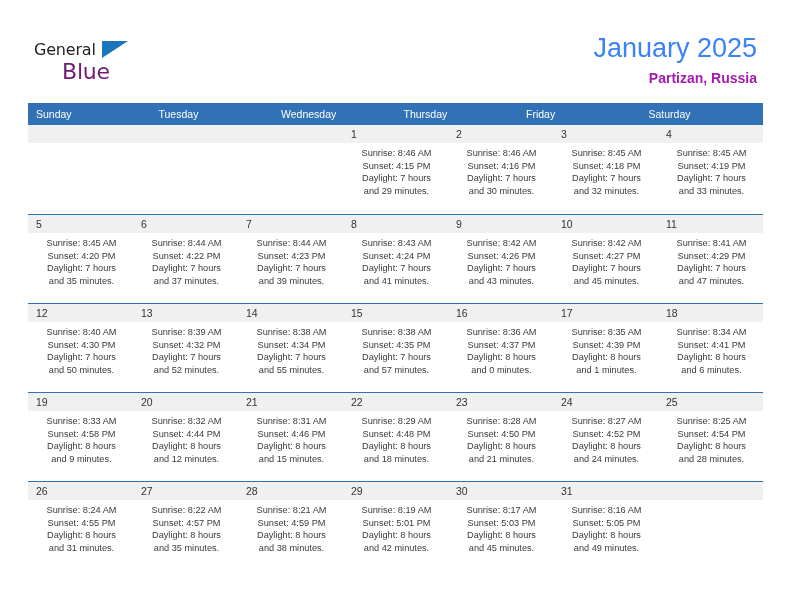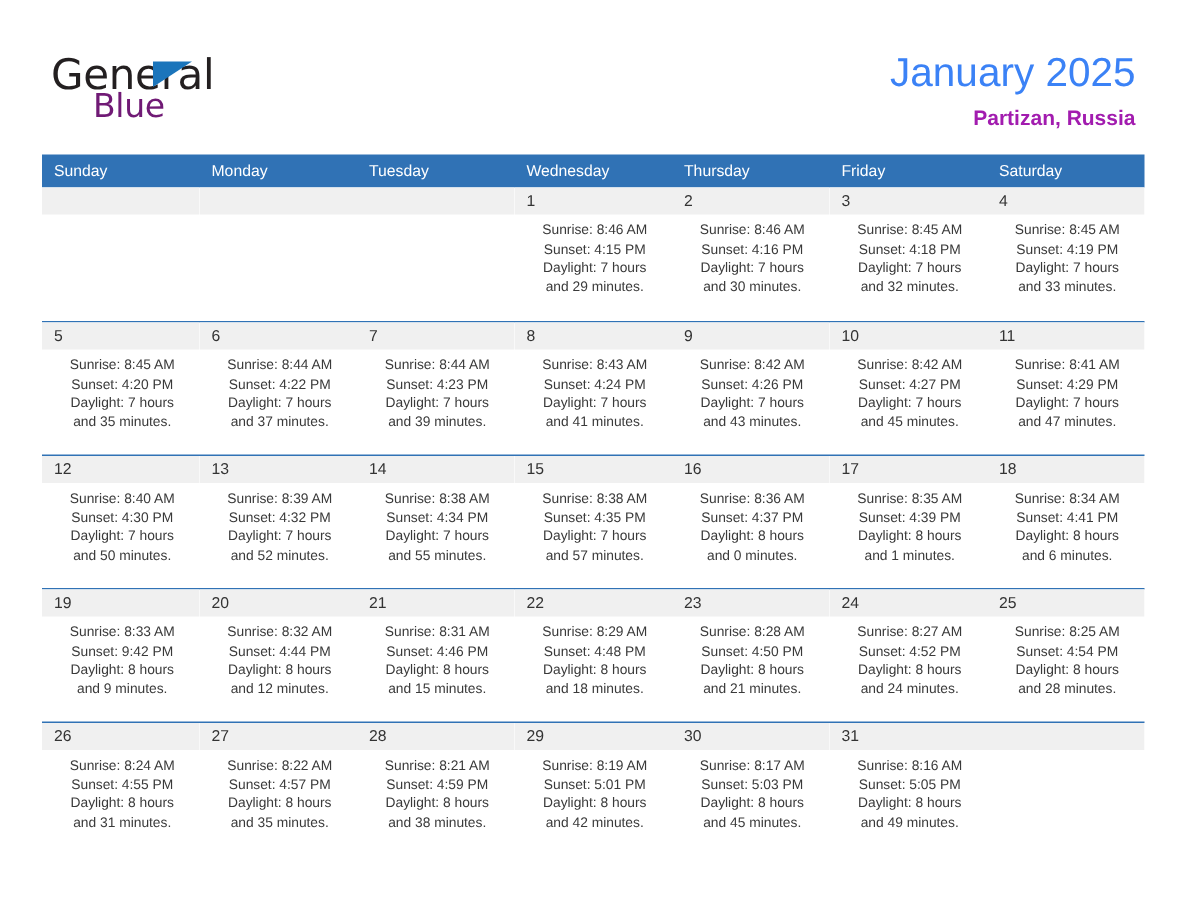--- a/index.html
+++ b/index.html
@@ -35,21 +35,21 @@
     position: absolute;
     left: 6px;
     top: 10px;
     width: 120px;
     height: 50px;
   }
   .brand-general {
     position: absolute;
     left: 0;
     top: 0;
-    font-size: 28px;
+    font-size: 16px;
     letter-spacing: -0.2px;
     color: #231f20;
     font-family: "DejaVu Sans", sans-serif;
     font-weight: 400;
     line-height: 24px;
   }
   .brand-tri {
     position: absolute;
     left: 68px;
     top: 3px;
@@ -172,21 +172,20 @@
     <div class="title-block">
       <div class="cal-title">January 2025</div>
       <div class="cal-subtitle">Partizan, Russia</div>
     </div>
 
   </div>
 
   <div class="calendar">
     <div class="dow-row" id="dow-row">
         <div class="dow-cell">Sunday</div>
-        <div class="dow-cell">Monday</div>
         <div class="dow-cell">Tuesday</div>
         <div class="dow-cell">Wednesday</div>
         <div class="dow-cell">Thursday</div>
         <div class="dow-cell">Friday</div>
         <div class="dow-cell">Saturday</div>
       </div>
     <div id="weeks-container">
         <div class="week">
           <div class="week-inner">
             <div class="day-cell empty">
@@ -416,21 +415,21 @@
           </div>
         </div>
         <div class="week">
           <div class="week-inner">
             <div class="day-cell">
               <div class="day-strip">
                 <div class="day-num">19</div>
               </div>
               <div class="day-body">
                 <div class="day-line">Sunrise: 8:33 AM</div>
-                <div class="day-line">Sunset: 9:42 PM</div>
+                <div class="day-line">Sunset: 4:58 PM</div>
                 <div class="day-line">Daylight: 8 hours</div>
                 <div class="day-line">and 9 minutes.</div>
               </div>
             </div>
             <div class="day-cell">
               <div class="day-strip">
                 <div class="day-num">20</div>
               </div>
               <div class="day-body">
                 <div class="day-line">Sunrise: 8:32 AM</div>

